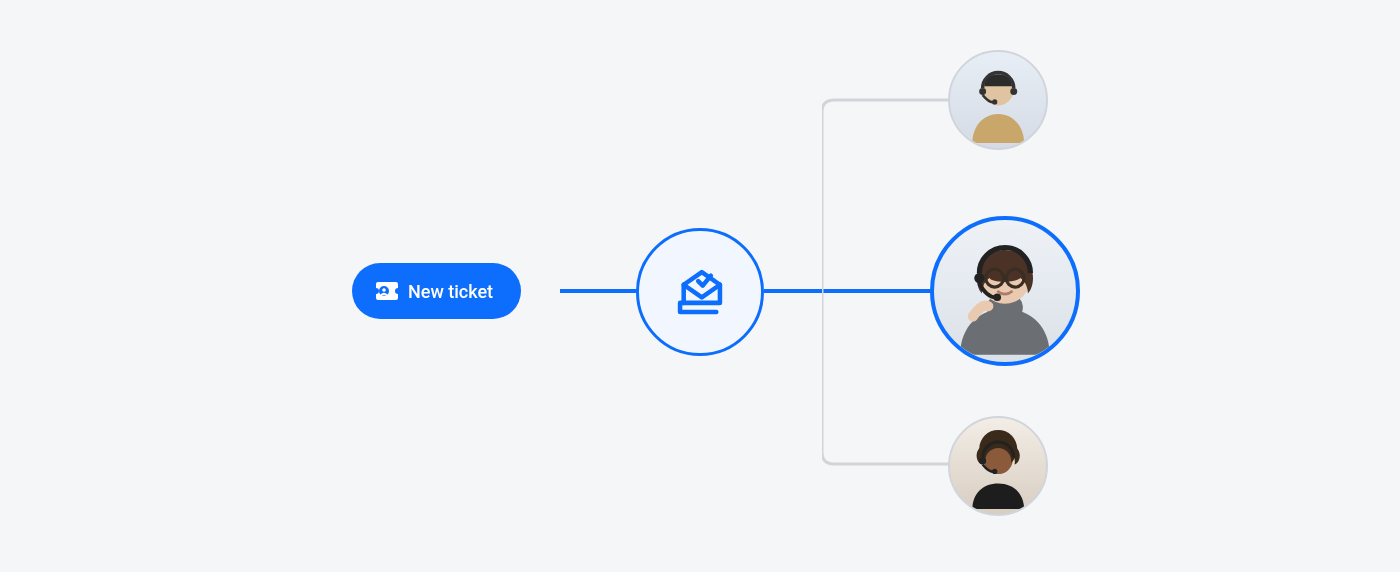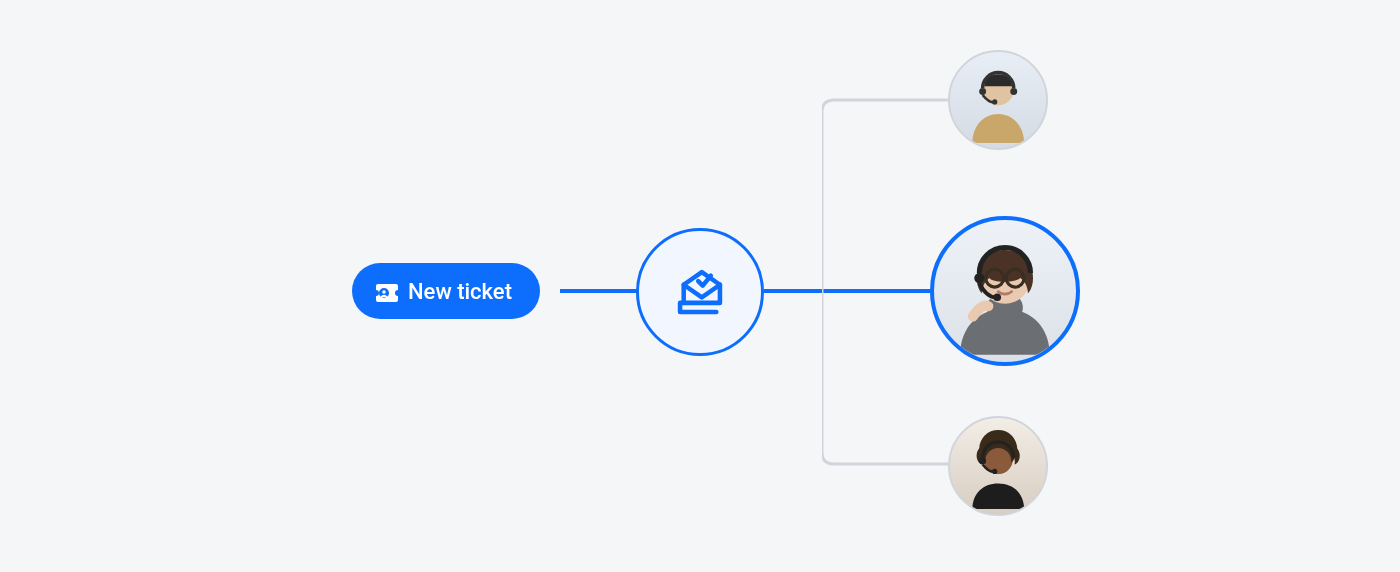--- a/index.html
+++ b/index.html
@@ -24,21 +24,21 @@
   left: 352px;
   top: 263px;
   height: 56px;
   padding: 0 28px 0 24px;
   background: #0d6efd;
   border-radius: 999px;
   display: inline-flex;
   align-items: center;
   gap: 10px;
   color: #fff;
-  font-size: 22px;
+  font-size: 18px;
   font-weight: 500;
 }
 
 .ticket-icon {
   width: 22px;
   height: 18px;
   display: inline-block;
 }
 
 

